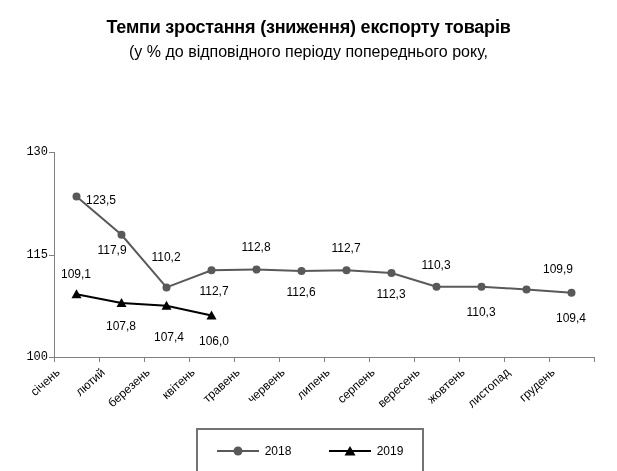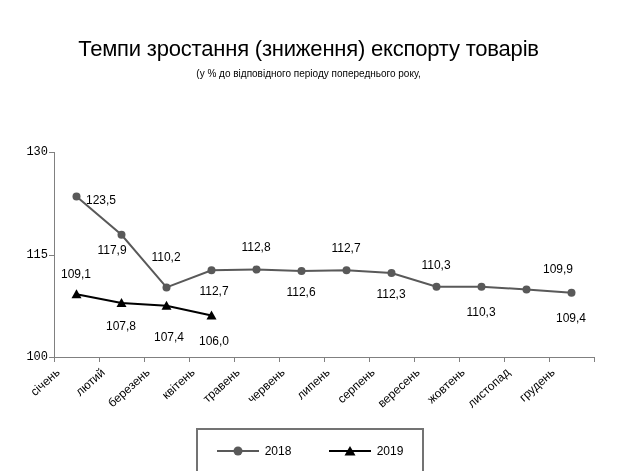--- a/index.html
+++ b/index.html
@@ -20,28 +20,27 @@
     height: 471px;
   }
   .title-block {
     position: absolute;
     top: 14px;
     left: 0;
     width: 617px;
     text-align: center;
   }
   .title-main {
-    font-size: 22px;
-    font-weight: normal;
+    font-size: 18px;
+    font-weight: bold;
     line-height: 26px;
     letter-spacing: -0.2px;
-    margin-top: 22px;
   }
   .title-sub {
-    font-size: 10px;
+    font-size: 16px;
     font-weight: normal;
     line-height: 24px;
   }
   .plot-area {
     position: absolute;
     left: 54px;
     top: 152px;
     width: 540px;
     height: 205px;
   }

